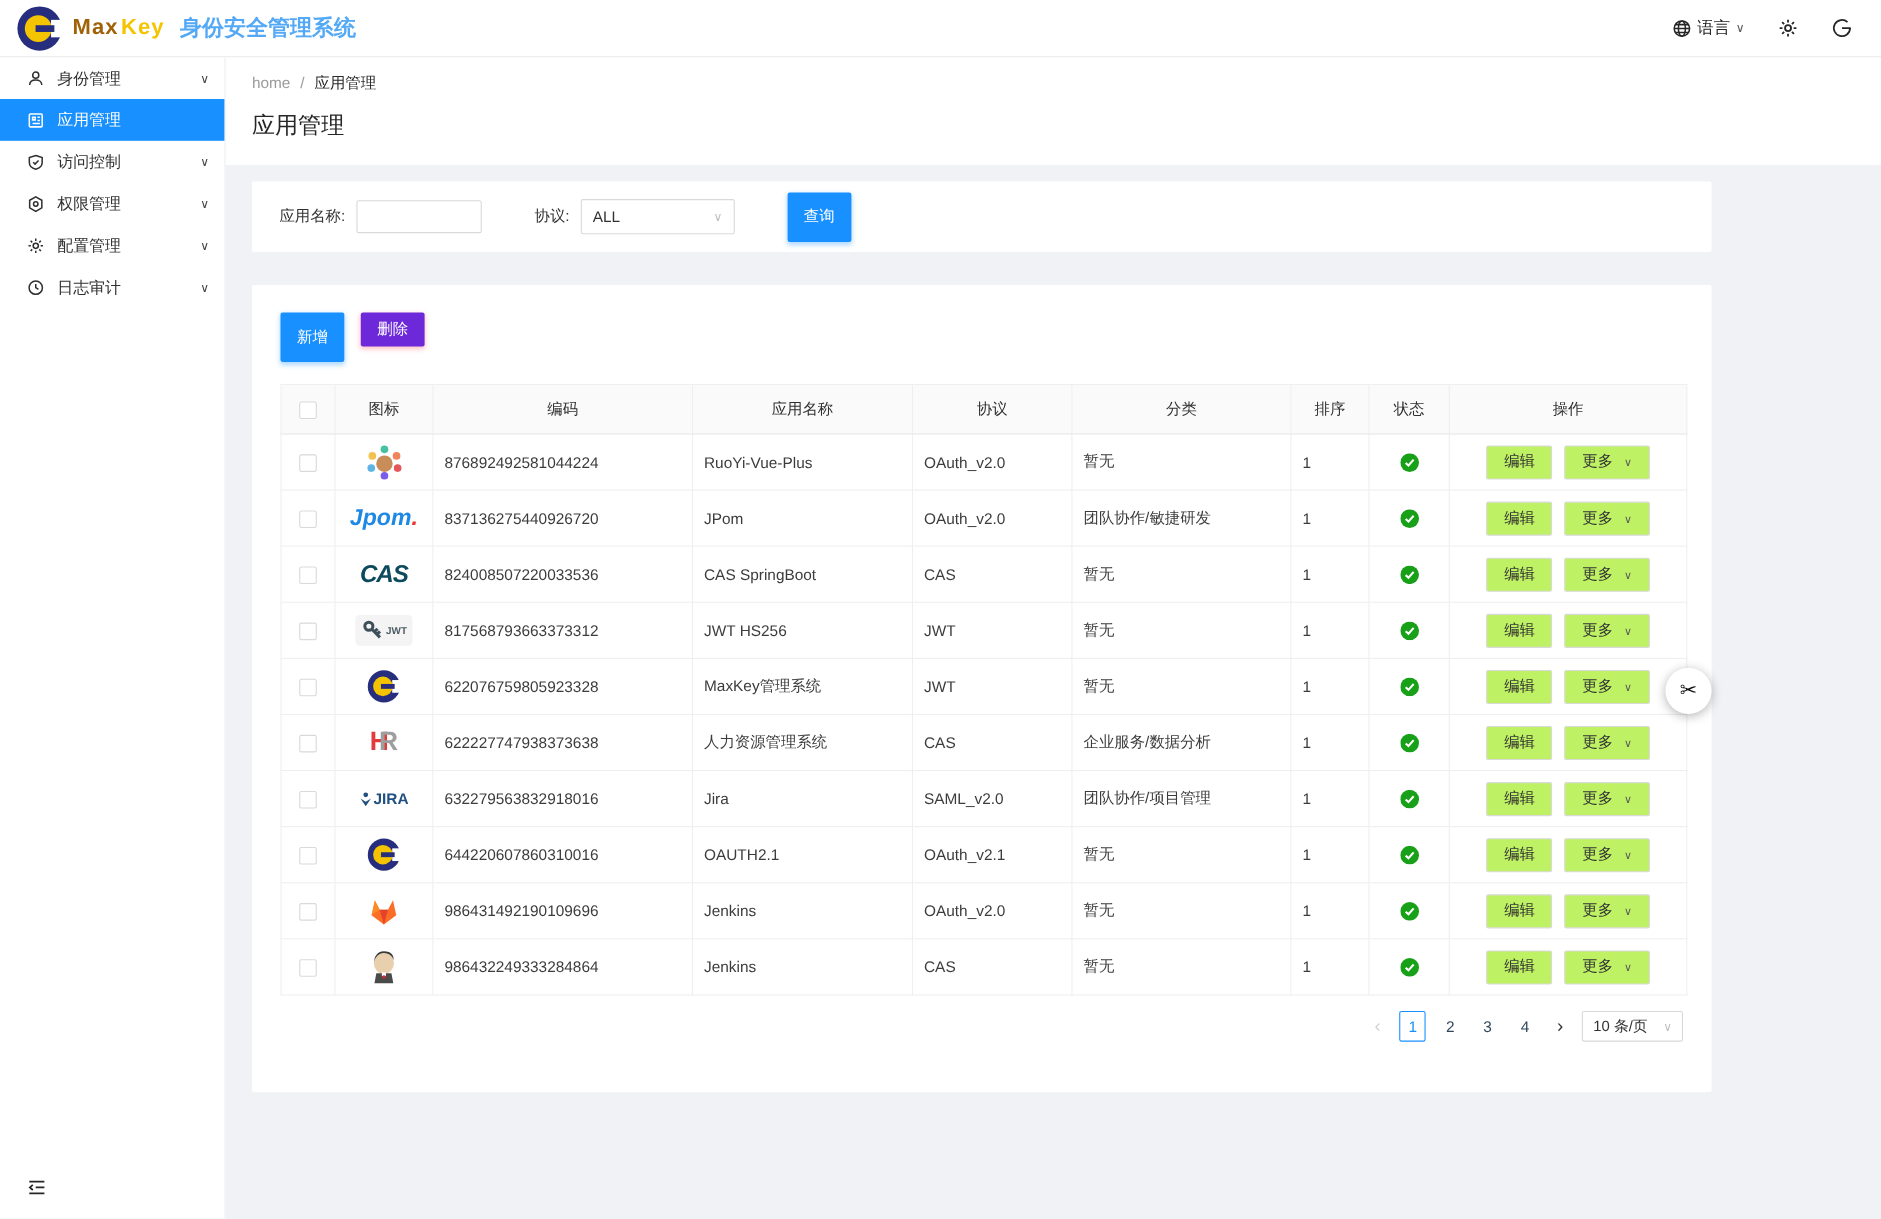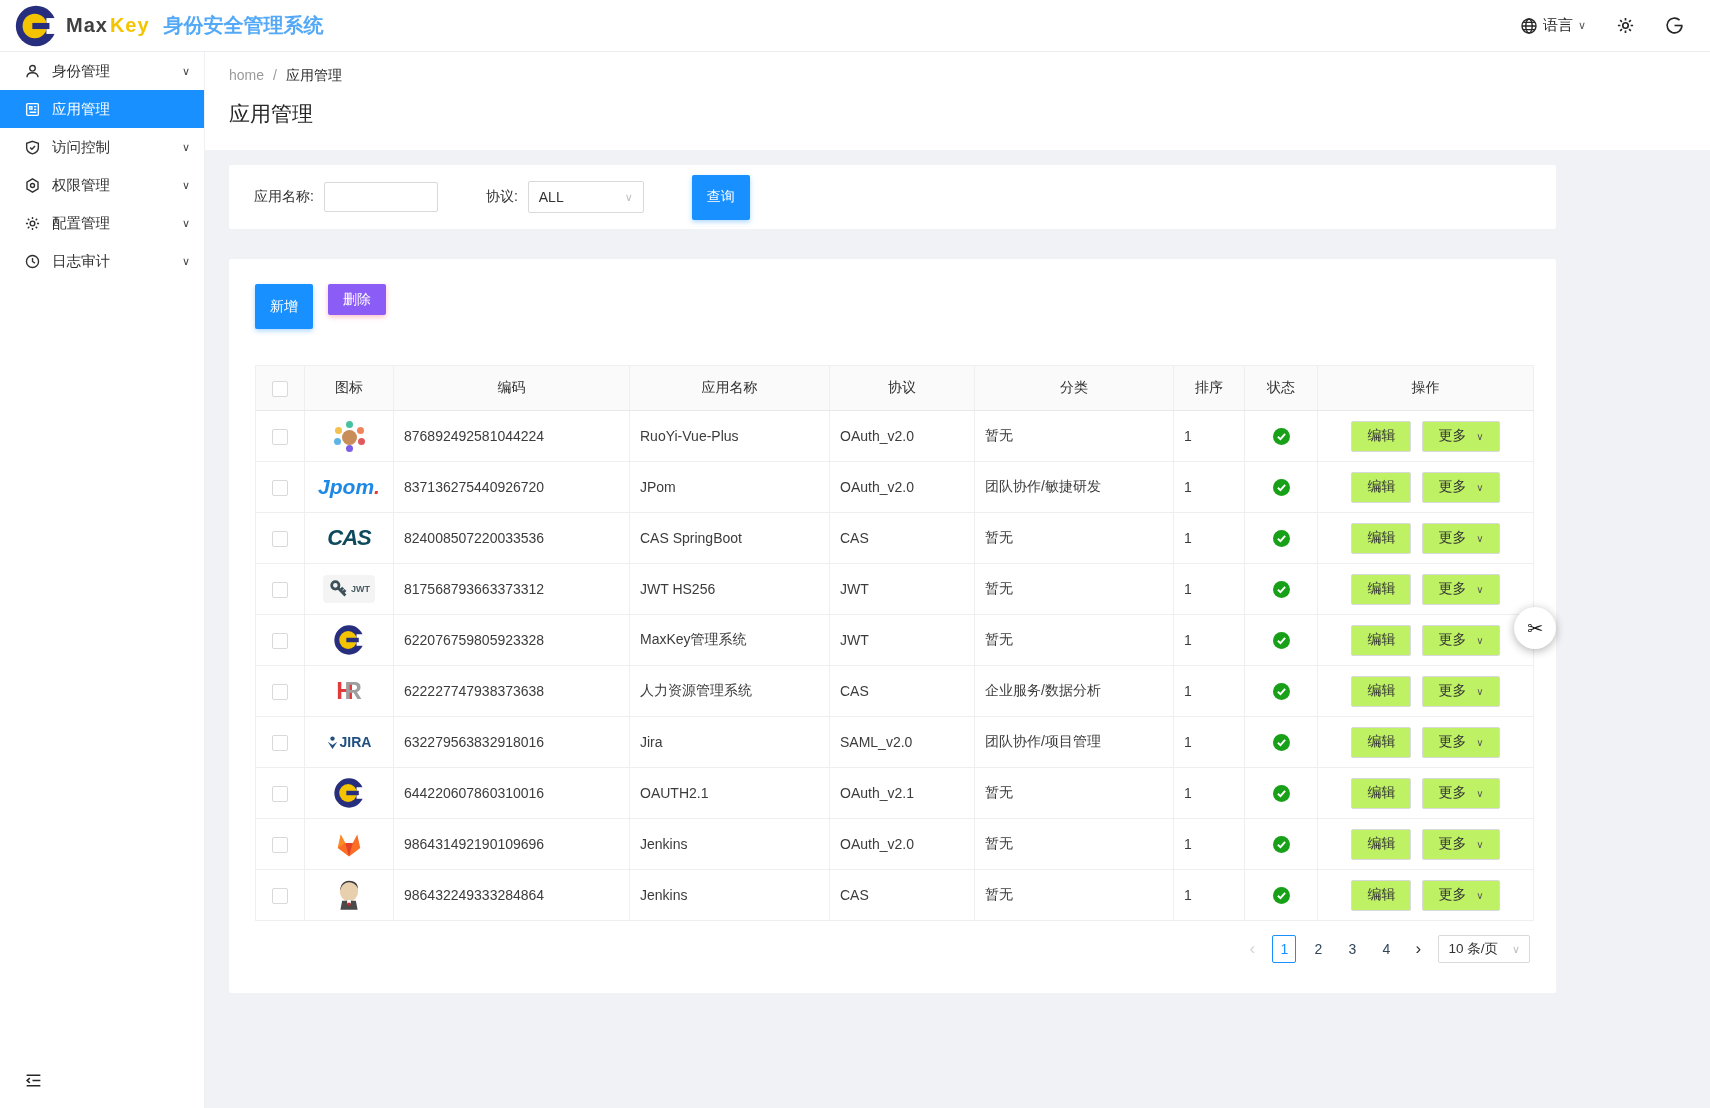--- a/index.html
+++ b/index.html
@@ -5,21 +5,21 @@
   * { margin:0; padding:0; box-sizing:border-box; }
   html,body { width:1710px; height:1108px; overflow:hidden; }
   body { font-family:"Liberation Sans","DejaVu Sans",sans-serif; background:#f0f2f5; color:#333; position:relative; }
 
   
   .app-header { position:absolute; top:0; left:0; width:1710px; height:52px; background:#fff;
     border-bottom:1px solid #ebedf0; display:flex; align-items:center; justify-content:space-between;
     padding:0 26px 0 14px; z-index:20; }
   .brand { display:flex; align-items:center; gap:8px; }
   .mk-mark { width:44px; height:44px; }
-  .brand-max { font-size:20px; font-weight:700; color:#404040; letter-spacing:1px; }
+  .brand-max { font-size:20px; font-weight:700; color:#a16207; letter-spacing:1px; }
   .brand-key { font-size:20px; font-weight:700; color:#f5c400; letter-spacing:1px; margin-left:-6px; }
   .brand-sub { font-size:20px; font-weight:700; color:#54a9f7; margin-left:6px; }
   .header-actions { display:flex; align-items:center; gap:30px; }
   .lang { display:flex; align-items:center; gap:5px; font-size:15px; color:#262626; cursor:pointer;text-align:right; }
   .hdr-ic { display:flex; align-items:center; color:#262626; cursor:pointer; }
   .chev { color:#595959; font-size:11px; }
 
   
   .sidebar { position:absolute; top:52px; left:0; width:205px; height:1056px; background:#fff;
     border-right:1px solid #eef0f2; z-index:10; }
@@ -40,32 +40,32 @@
   .bc-home { cursor:pointer; }
   .page-title { font-size:21px; font-weight:500; color:#262626; margin-top:15px; }
   .content { padding:15px 24px 24px; }
   .card { background:#fff; border-radius:2px; width:1327px; }
 
   
   .filter-card { height:64px; display:flex; align-items:center; padding:0 25px; }
   .f-label { font-size:14px; color:#333; }
   .f-input { width:114px; height:30px; border:1px solid #d9d9d9; border-radius:2px; margin-left:10px;
     padding:0 8px; font-size:14px; outline:none; }
-  .f-select { width:116px; height:32px; border:1px solid #d9d9d9; border-radius:2px; margin-left:10px;
+  .f-select { width:140px; height:32px; border:1px solid #d9d9d9; border-radius:2px; margin-left:10px;
     display:flex; align-items:center; justify-content:space-between; padding:0 10px; font-size:14px; cursor:pointer; }
   .f-select .chev { color:#bfbfbf; }
   .gap48 { margin-left:48px; }
   .btn { border:none; border-radius:2px; font-size:14px; cursor:pointer; }
   .btn.primary { background:#1890ff; color:#fff; width:58px; height:45px; box-shadow:0 2px 5px rgba(24,144,255,.35); }
-  .btn.danger  { background:#8b5cf6; color:#fff; width:58px; height:31px; box-shadow:0 2px 5px rgba(248,72,94,.35); }
+  .btn.danger  { background:#6d28d9; color:#fff; width:58px; height:31px; box-shadow:0 2px 5px rgba(248,72,94,.35); }
 
   
   .table-card { margin-top:30px; padding:25px 26px 20px; min-height:734px; }
   .toolbar { display:flex; gap:15px; }
-  table { width:100%; border-collapse:collapse; margin-top:36px; table-layout:fixed; font-size:14px; }
+  table { width:100%; border-collapse:collapse; margin-top:20px; table-layout:fixed; font-size:14px; }
   table, th, td { border:1px solid #efefef; }
   thead th { background:#fafafa; height:45px; font-weight:400; color:#303030; border-bottom:1px solid #e8e8e8; }
   tbody td { height:50px; color:#3c3c3c; padding-left:10px; text-align:left; }
   td.center, th { text-align:center; padding-left:0; }
   .checkbox { display:inline-block; width:16px; height:16px; border:1px solid #d9d9d9; border-radius:2px;
     background:#fff; vertical-align:middle; cursor:pointer; }
   .icon-cell { display:flex; align-items:center; justify-content:center; height:50px; }
   .op-btn { background:#bef264; border:1px solid #d9d9d9; border-radius:2px; height:31px; padding:0 15px;
     font-size:14px; color:#333; cursor:pointer; }
   .op-btn .chev { margin-left:6px; font-size:10px; color:#595959; }

